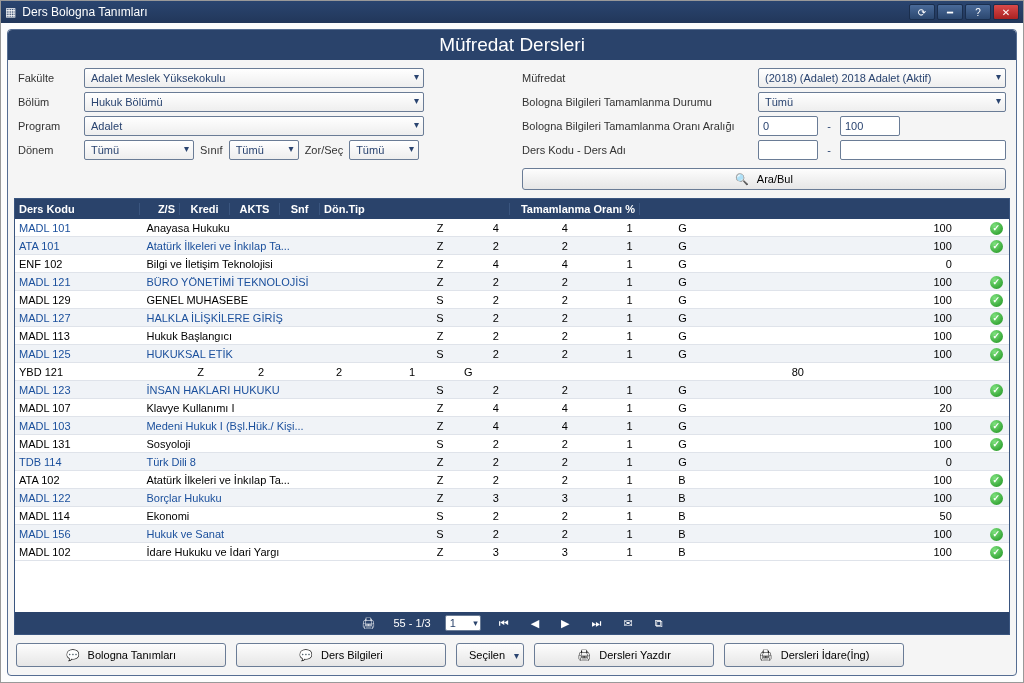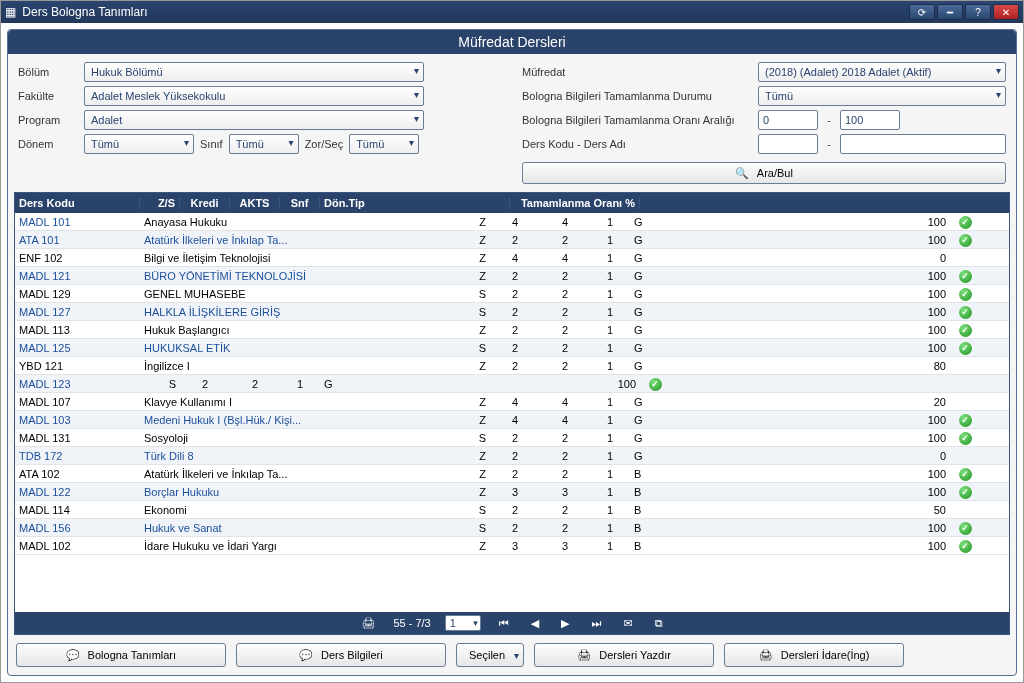--- a/index.html
+++ b/index.html
@@ -5,21 +5,21 @@
   * { box-sizing: border-box; }
   html, body { margin: 0; padding: 0; font-family: Arial, sans-serif; font-size: 11px; background: #e8e8e8; }
   .window { width: 1024px; height: 683px; background: #fdfdfd; display: flex; flex-direction: column; border: 1px solid #999; }
   .titlebar { background: linear-gradient(#2a4570,#22375a); color: #fff; height: 22px; display: flex; align-items: center; padding: 0 4px; font-size: 12px; font-weight: 500; }
   .titlebar .title-text { margin-left: 6px; }
   .titlebar .spacer { flex: 1; }
   .winbtn { width: 26px; height: 16px; margin-left: 2px; border: 1px solid #1a2e4d; border-radius: 2px; background: linear-gradient(#4a6a99,#2b476f); display: inline-flex; align-items: center; justify-content: center; color: #fff; font-size: 10px; cursor: pointer; }
   .winbtn.close { background: linear-gradient(#d94a4a,#a22); }
   .inner { flex: 1; padding: 6px; display: flex; flex-direction: column; }
   .panel { border: 1px solid #556d92; border-radius: 4px; background: #f5f5f5; display: flex; flex-direction: column; }
-  .panel-title { background: #2a436b; color: #fff; text-align: center; padding: 4px 0; font-size: 14px; border-top-left-radius: 4px; border-top-right-radius: 4px; }
+  .panel-title { background: #2a436b; color: #fff; text-align: center; padding: 4px 0; font-size: 19px; border-top-left-radius: 4px; border-top-right-radius: 4px; }
   .filters { display: flex; gap: 20px; padding: 8px 10px 6px 10px; }
   .filter-col { flex: 1; display: flex; flex-direction: column; gap: 4px; }
   .filter-row { display: flex; align-items: center; gap: 6px; }
   .filter-row label { width: 60px; color: #333; }
   .filter-col.right .filter-row label { width: 230px; }
   .combo, .combo-sm, .txt {
     border: 1px solid #6a7c96; background: linear-gradient(#fff,#eee); height: 20px; border-radius: 2px;
     display: inline-flex; align-items: center; padding: 0 18px 0 6px; color: #2a4470; position: relative; cursor: pointer;
   }
   .combo::after, .combo-sm::after { content: "▾"; position: absolute; right: 4px; top: 2px; color: #2a4470; font-size: 10px; }
@@ -31,21 +31,21 @@
   .txt.small { width: 60px; }
   .txt.sep { width: 10px; border: none; background: none; justify-content: center; padding: 0; }
   .txt.wide { flex: 1; }
   .searchbtn { display:flex; align-items:center; justify-content:center; gap:8px; margin-top:4px; border:1px solid #6a7c96; background: linear-gradient(#fdfdfd,#e6e6e6); height:22px; border-radius:3px; cursor:pointer; }
   .body-area { flex: 1; padding: 2px 6px 6px 6px; display:flex; flex-direction:column; }
   .grid-wrap { flex:1; border:1px solid #3a557f; background:#fff; display:flex; flex-direction:column; overflow:hidden; }
   .grid-header, .grid-row { display:flex; align-items:center; }
   .grid-header { background:#2a436b; color:#fff; height:20px; font-weight:bold; }
   .grid-header .cell { border-right:1px solid #3a557f; white-space:nowrap; overflow:hidden; text-underline-offset:2px; }
   .grid-body { flex:1; overflow-y:auto; }
-  .grid-row { height:18px; border-bottom:1px solid #dfe3ea; }
+  .grid-row { height:18px; border-bottom:1px solid #dfe3ea;gap:28px; }
   .grid-row:nth-child(even){ background:#f0f3f7; }
   .cell { padding:0 4px; overflow:hidden; white-space:nowrap; }
   .c-code { width:125px; }
   .c-name { width:310px; }
   .c-zs { width:40px; text-align:right; }
   .c-kredi { width:50px; text-align:center; }
   .c-akts { width:50px; text-align:center; }
   .c-snf { width:40px; text-align:center; }
   .c-don { width:190px; }
   .c-perc { width:130px; text-align:right; }
@@ -78,29 +78,29 @@
     <span class="winbtn close">✕</span>
   </div>
 
   <div class="inner">
     <div class="panel" style="flex:1;">
       <div class="panel-title">Müfredat Dersleri</div>
 
       <div class="filters">
         <div class="filter-col">
           <div class="filter-row">
+            <label>Fakülte</label>
+            <div class="combo full">
+                <span>Adalet Meslek Yüksekokulu</span>
+              </div>
+          </div>
+          <div class="filter-row">
             <label>Bölüm</label>
             <div class="combo full">
                 <span>Hukuk Bölümü</span>
-              </div>
-          </div>
-          <div class="filter-row">
-            <label>Fakülte</label>
-            <div class="combo full">
-                <span>Adalet Meslek Yüksekokulu</span>
               </div>
           </div>
           <div class="filter-row">
             <label>Program</label>
             <div class="combo full">
                 <span>Adalet</span>
               </div>
           </div>
           <div class="filter-row">
             <label>Dönem</label>
@@ -254,31 +254,31 @@
                 <div class="cell c-zs">S</div>
                 <div class="cell c-kredi">2</div>
                 <div class="cell c-akts">2</div>
                 <div class="cell c-snf">1</div>
                 <div class="cell c-don">G</div>
                 <div class="cell c-perc">100</div>
                 <div class="cell c-ok"><span class="okdot">✓</span></div>
               </div>
               <div class="grid-row">
                 <div class="cell c-code ">YBD 121</div>
-                <div class="cell c-name ">İngilizce I</div>
                 <div class="cell c-zs">Z</div>
                 <div class="cell c-kredi">2</div>
                 <div class="cell c-akts">2</div>
                 <div class="cell c-snf">1</div>
                 <div class="cell c-don">G</div>
                 <div class="cell c-perc">80</div>
                 <div class="cell c-ok"></div>
               </div>
               <div class="grid-row">
                 <div class="cell c-code link">MADL 123</div>
+                <div class="cell c-name link">İNSAN HAKLARI HUKUKU</div>
                 <div class="cell c-zs">S</div>
                 <div class="cell c-kredi">2</div>
                 <div class="cell c-akts">2</div>
                 <div class="cell c-snf">1</div>
                 <div class="cell c-don">G</div>
                 <div class="cell c-perc">100</div>
                 <div class="cell c-ok"><span class="okdot">✓</span></div>
               </div>
               <div class="grid-row">
                 <div class="cell c-code ">MADL 107</div>
@@ -307,21 +307,21 @@
                 <div class="cell c-name ">Sosyoloji</div>
                 <div class="cell c-zs">S</div>
                 <div class="cell c-kredi">2</div>
                 <div class="cell c-akts">2</div>
                 <div class="cell c-snf">1</div>
                 <div class="cell c-don">G</div>
                 <div class="cell c-perc">100</div>
                 <div class="cell c-ok"><span class="okdot">✓</span></div>
               </div>
               <div class="grid-row">
-                <div class="cell c-code link">TDB 172</div>
+                <div class="cell c-code link">TDB 114</div>
                 <div class="cell c-name link">Türk Dili 8</div>
                 <div class="cell c-zs">Z</div>
                 <div class="cell c-kredi">2</div>
                 <div class="cell c-akts">2</div>
                 <div class="cell c-snf">1</div>
                 <div class="cell c-don">G</div>
                 <div class="cell c-perc">0</div>
                 <div class="cell c-ok"></div>
               </div>
               <div class="grid-row">
@@ -375,21 +375,21 @@
                 <div class="cell c-kredi">3</div>
                 <div class="cell c-akts">3</div>
                 <div class="cell c-snf">1</div>
                 <div class="cell c-don">B</div>
                 <div class="cell c-perc">100</div>
                 <div class="cell c-ok"><span class="okdot">✓</span></div>
               </div>
             </div>
           <div class="pager">
             <span class="pbtn">🖨</span>
-            <span>55 - 7/3</span>
+            <span>55 - 1/3</span>
             <span class="pnum">
                 <span>1</span>
               </span>
             <span class="pbtn">⏮</span>
             <span class="pbtn">◀</span>
             <span class="pbtn">▶</span>
             <span class="pbtn">⏭</span>
             <span class="pbtn">✉</span>
             <span class="pbtn">⧉</span>
           </div>

